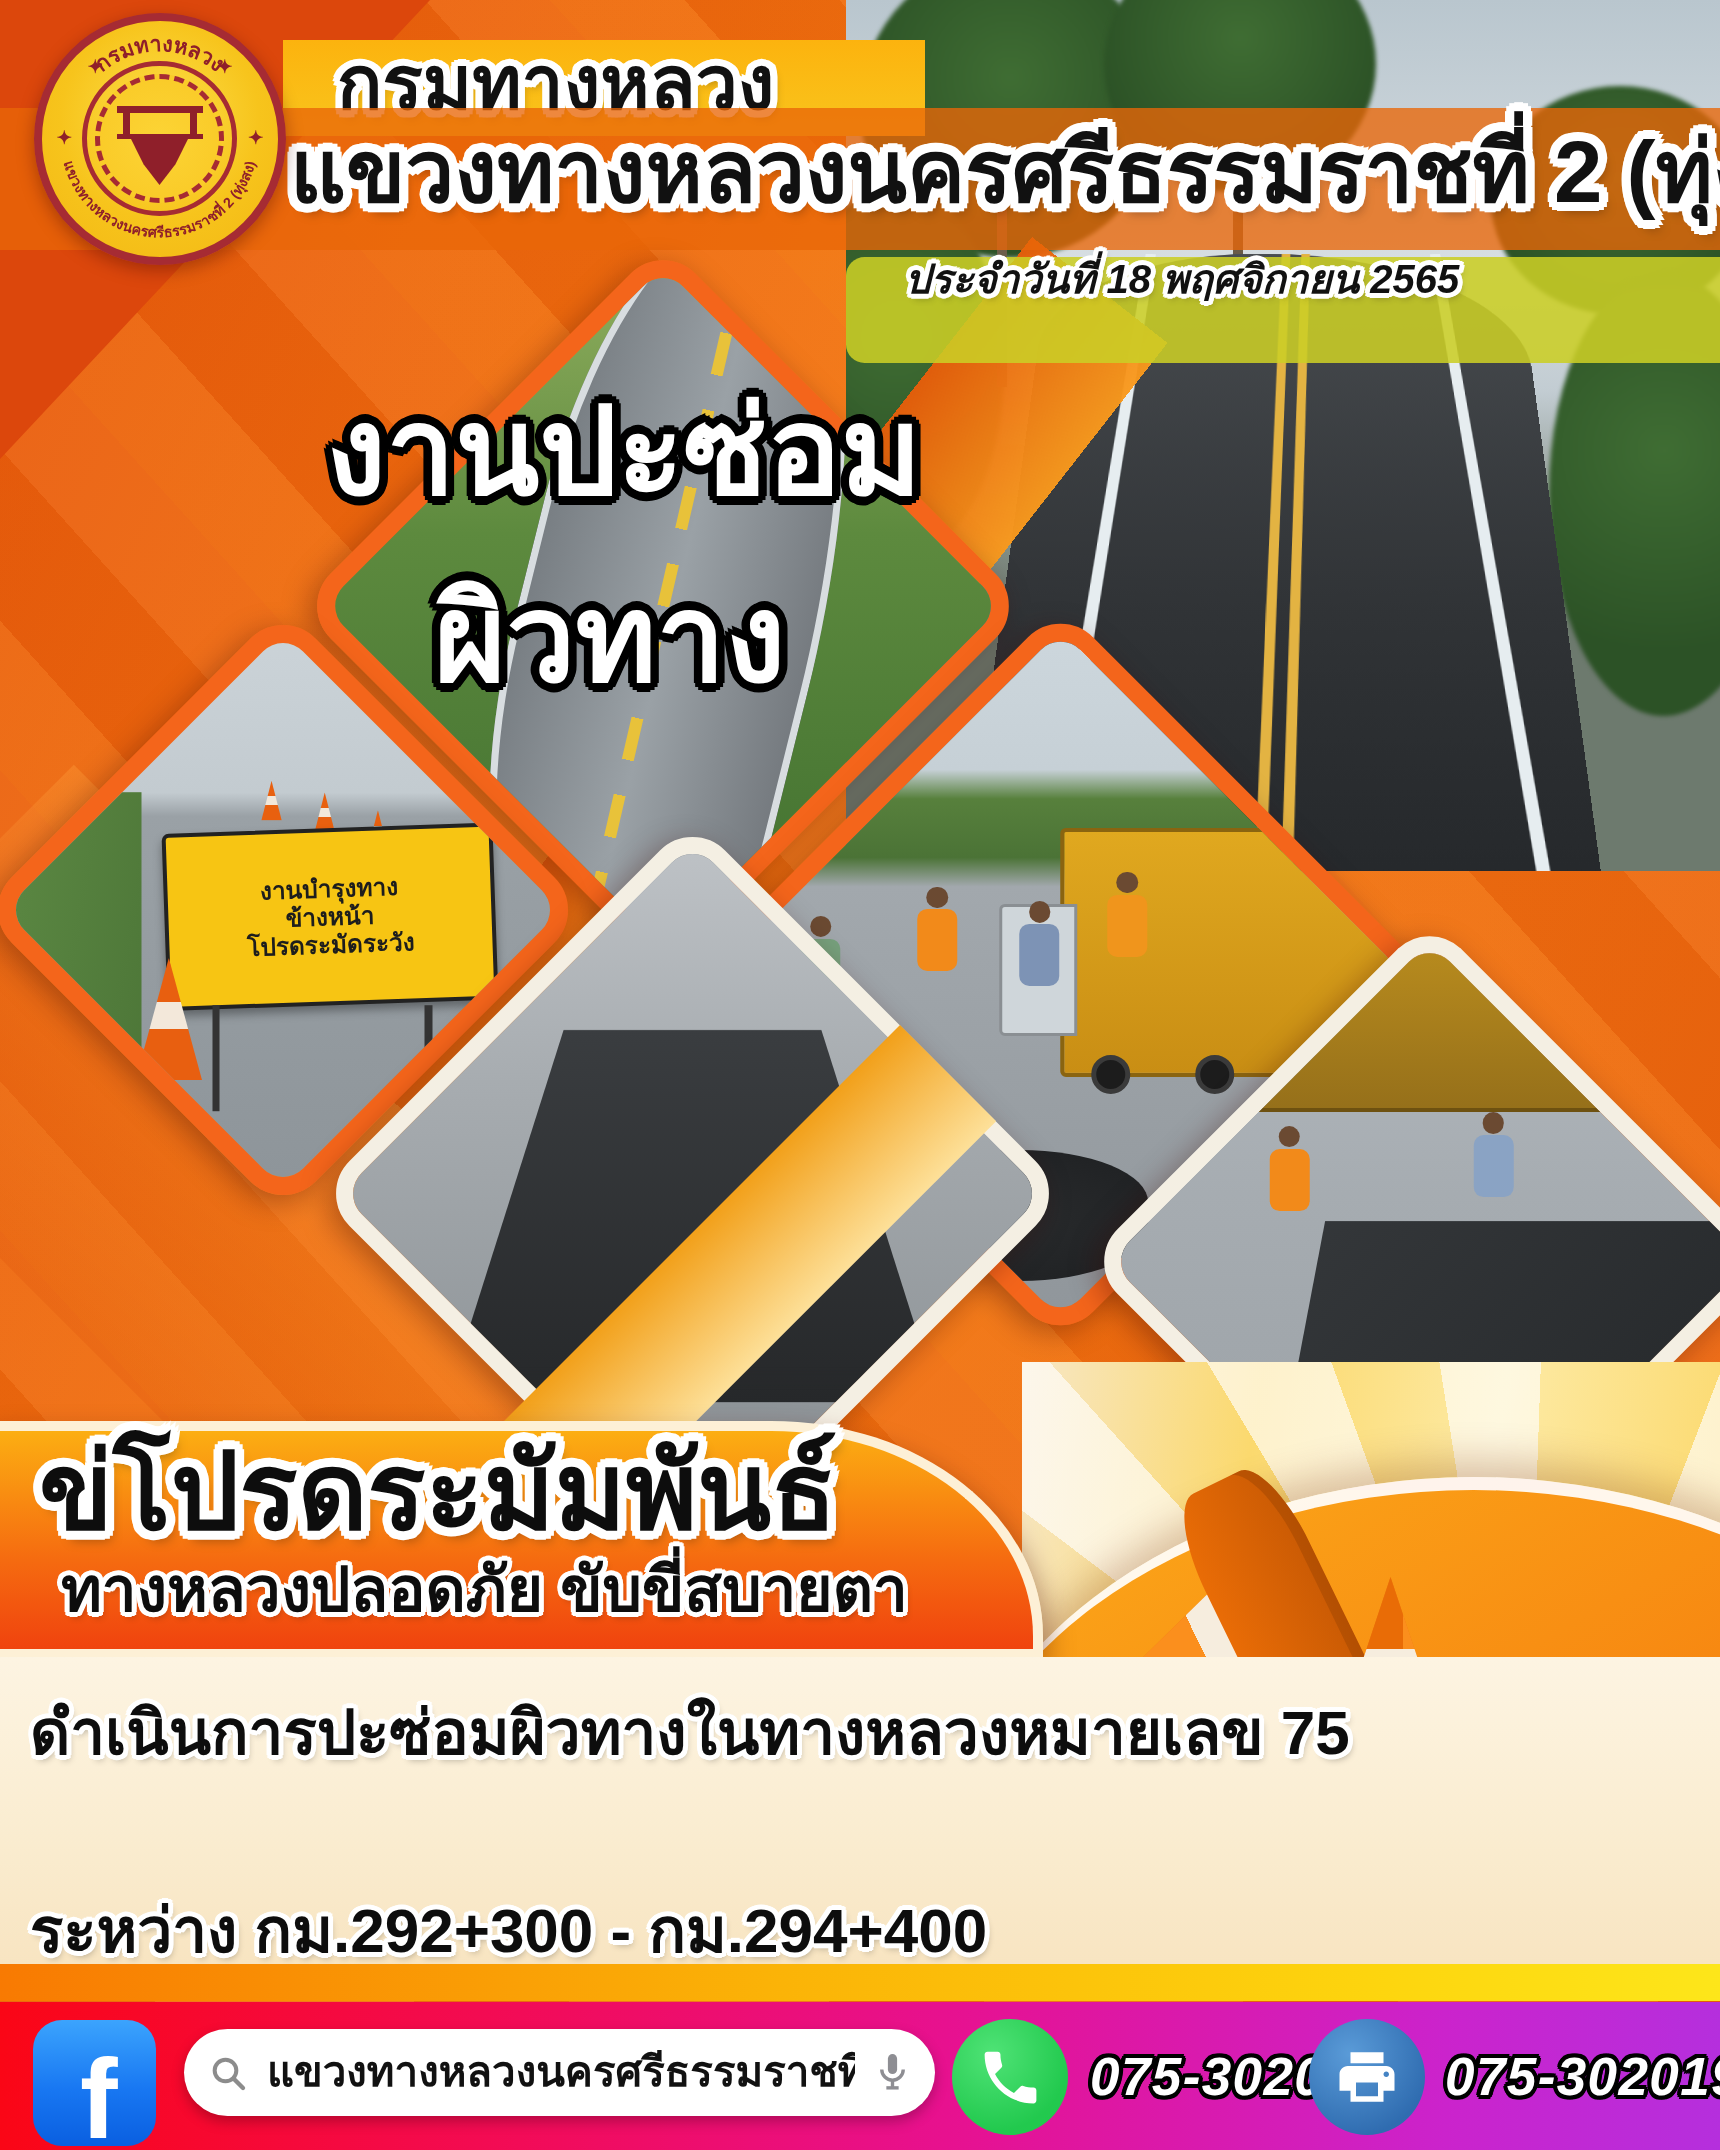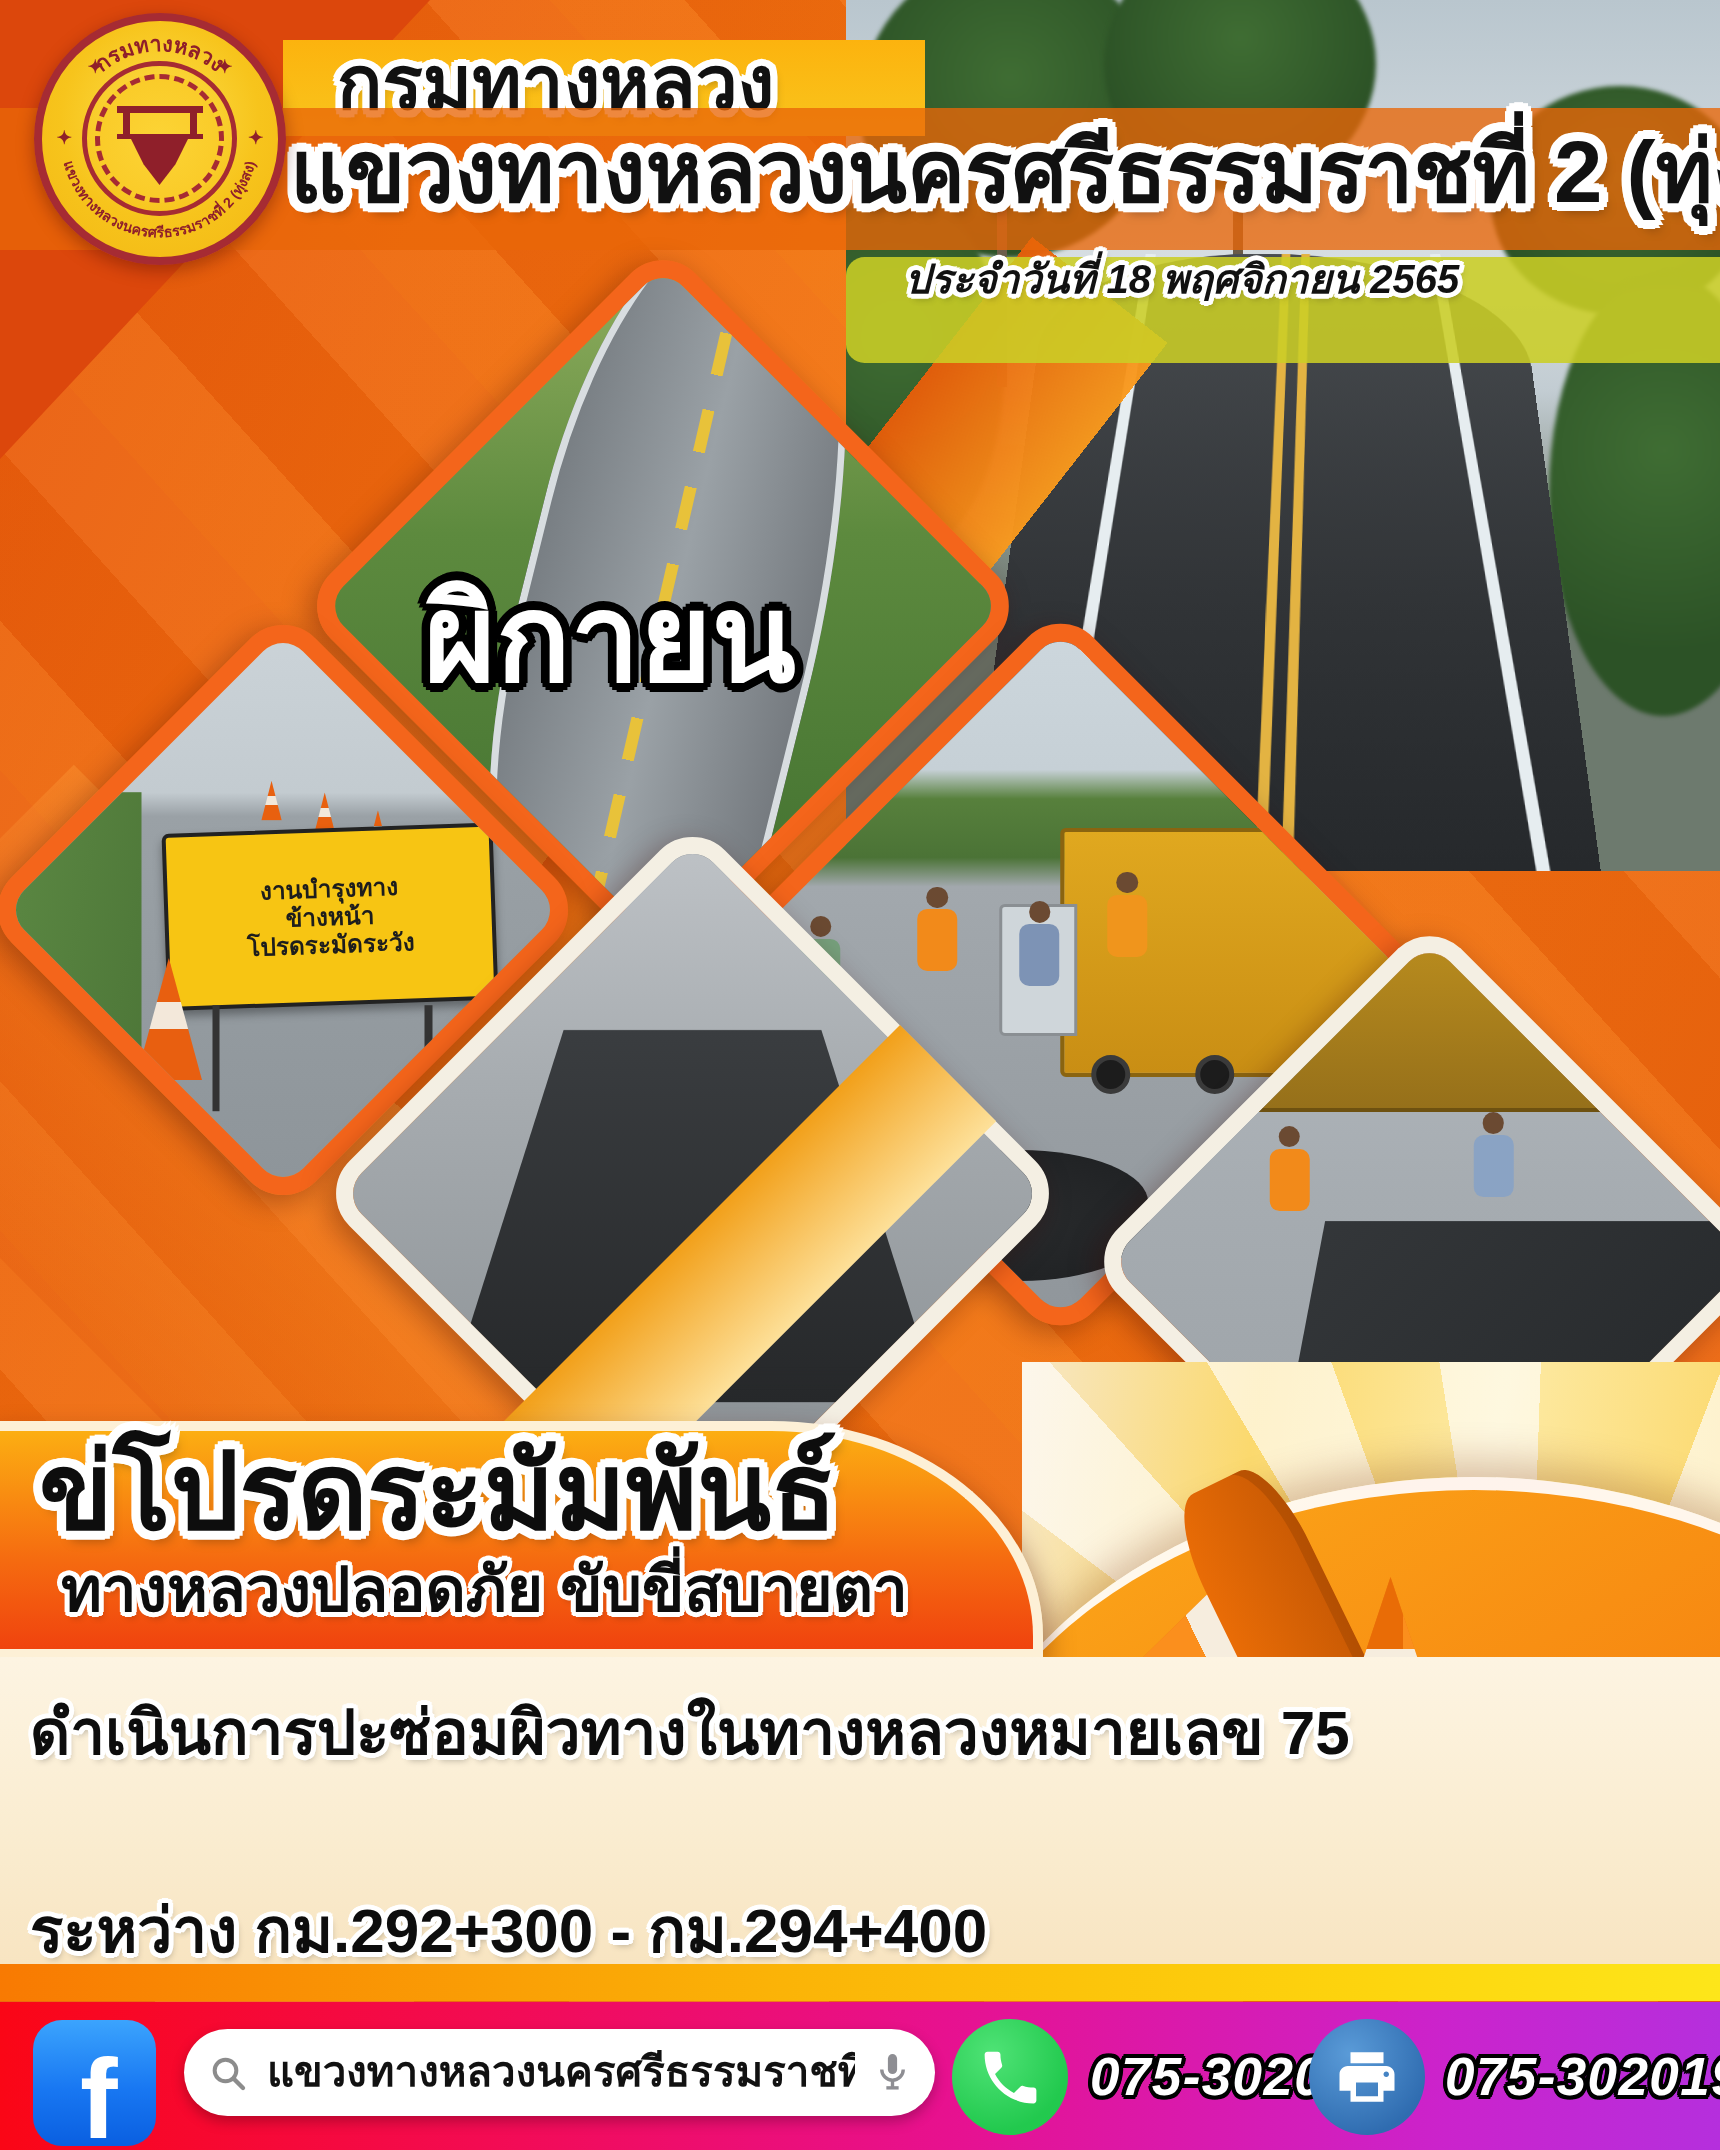--- a/index.html
+++ b/index.html
@@ -237,21 +237,22 @@
         <div class="head"></div>
           <div class="body" style="background:#f28a1a;"></div>
       </div>
       <div class="worker" style="left:56%;top:28%;">
         <div class="head"></div>
           <div class="body" style="background:#8aa3c4;"></div>
       </div>
     </div>
   </div>
 
-  <div class="abs hero2 thai ob">ผิกายน</div>
+  <div class="abs hero1 thai ob">งานปะซ่อม</div>
+  <div class="abs hero2 thai ob">ผิวทาง</div>
 
   <div class="abs logo">
     <svg class="abs" style="left:0;top:0;" width="235" height="235" viewBox="0 0 328 328">
       <defs>
         <path id="arcTop" d="M 42 164 A 122 122 0 0 1 286 164"></path>
         <path id="arcBottom" d="M 26 164 A 138 138 0 0 0 302 164"></path>
       </defs>
       <text font-size="30" font-weight="bold" fill="#8f1f2a" font-family="Liberation Sans, sans-serif">
         <textPath href="#arcTop" startOffset="50%" text-anchor="middle">กรมทางหลวง</textPath>
       </text>

